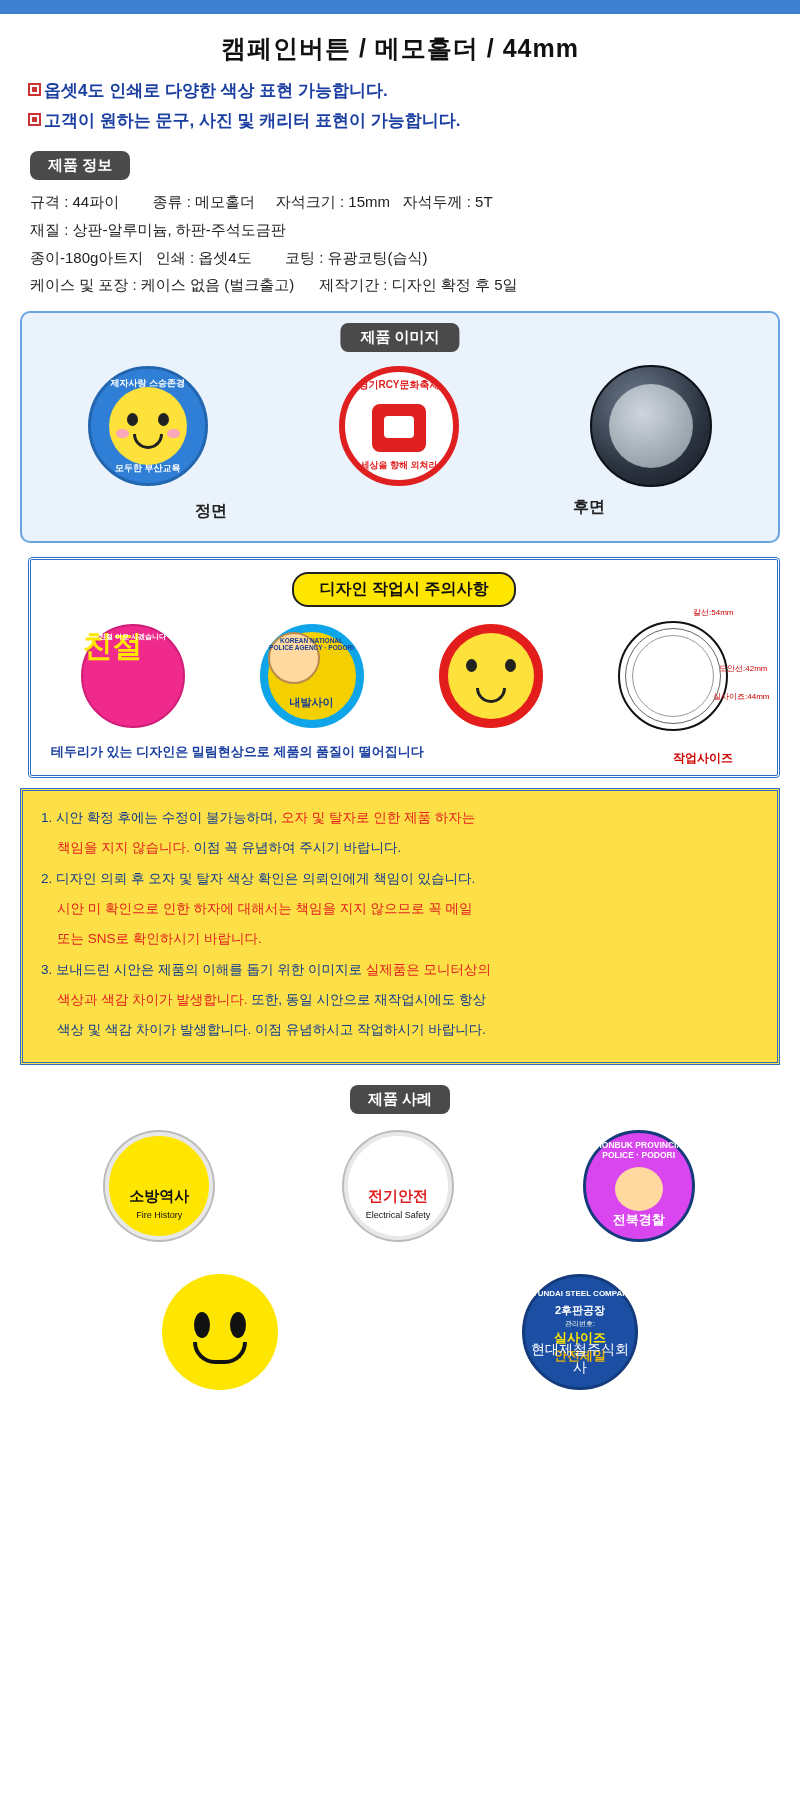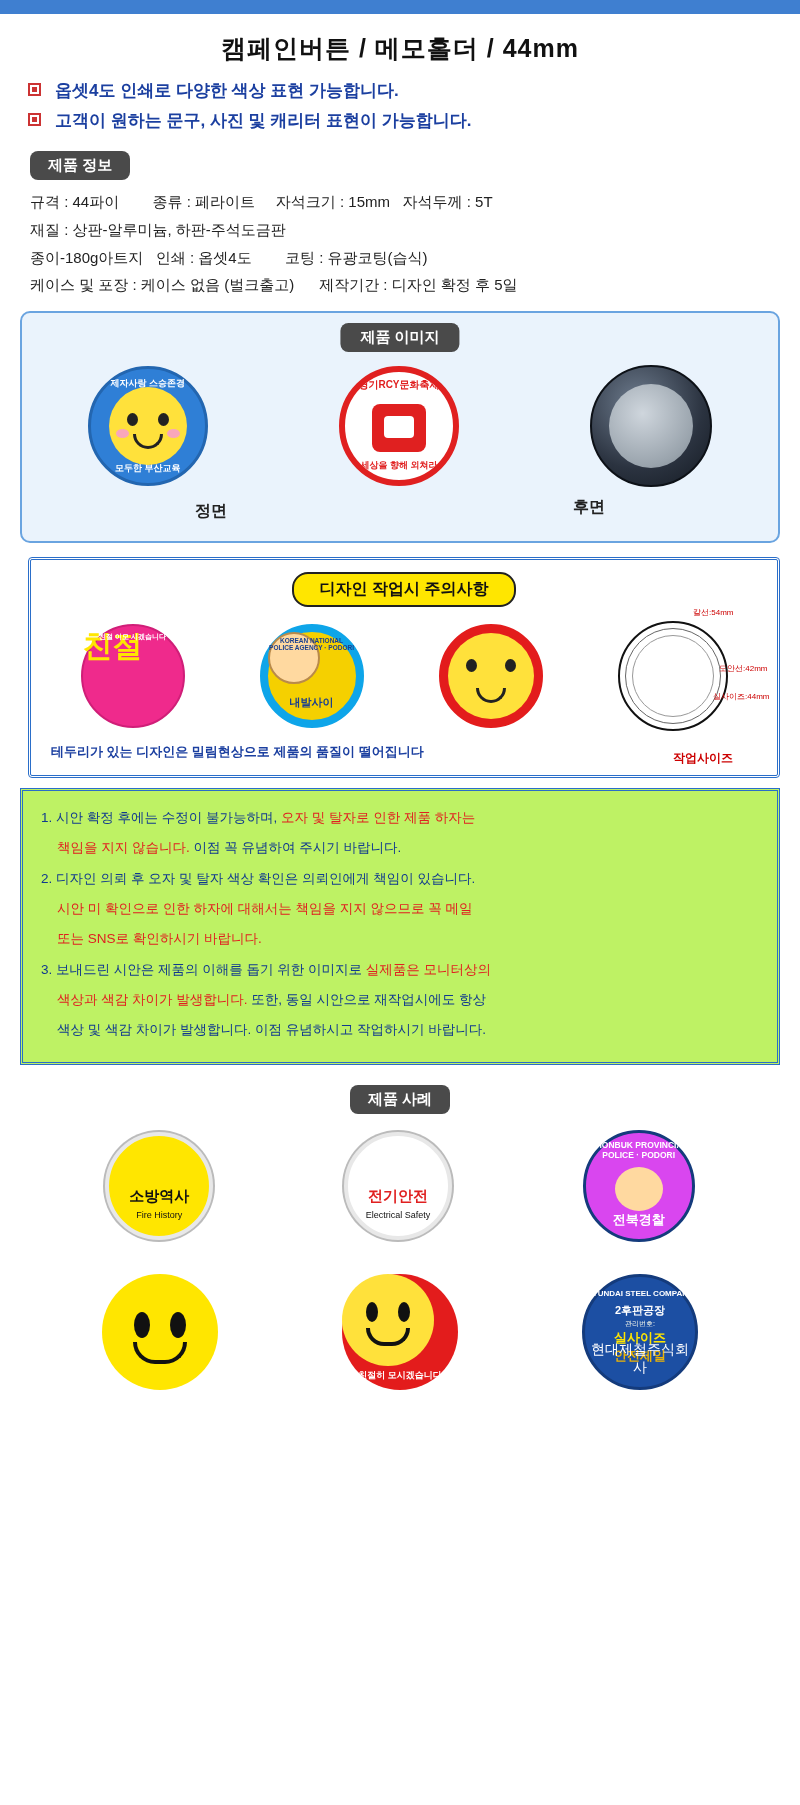--- a/index.html
+++ b/index.html
@@ -19,21 +19,21 @@
     text-align:center;
     font-size:25px;
     font-weight:bold;
     color:#111;
     letter-spacing:1px;
     margin:18px 0 14px 0;
   }
 
   .bullets { padding-left:28px; }
   .bullet {
-    display:flex; align-items:flex-start; gap:14px;
+    display:flex; align-items:flex-start; gap:3px;
     font-size:17px; font-weight:bold; color:#1b3fa0;
     margin-bottom:7px;
   }
   .bsq {
     display:inline-block; width:13px; height:13px;
     border:2px solid #c33; background:#fff; margin-top:4px;
     position:relative; flex:0 0 auto;
   }
   .bsq::after{
     content:""; position:absolute; left:2px; top:2px; right:2px; bottom:2px;
@@ -146,21 +146,21 @@
   .ringdiag .c1{position:absolute;inset:0;border:2px solid #111;border-radius:50%;}
   .ringdiag .c2{position:absolute;inset:7px;border:1px solid #666;border-radius:50%;}
   .ringdiag .c3{position:absolute;inset:14px;border:1px solid #999;border-radius:50%;}
   .diaglabel{ position:absolute; font-size:8px; color:#c00; white-space:nowrap;}
   .note-line{ font-size:13px; font-weight:bold; color:#1b3fa0; margin:10px 0 0 8px;}
   .worksize{ position:absolute; right:44px; bottom:8px; font-size:12px; color:#c00; font-weight:bold;}
 
   .terms{
     margin:10px 20px 0 20px;
     border:3px double #2a6ec9;
-    background:#bef264;
+    background:#fde047;
     padding:14px 18px;
     font-size:13.5px;
     line-height:1.95;
     color:#103a8e;
   }
   .terms .r{ color:#e02020; }
   .terms p{ margin:0 0 4px 0; }
   .terms .ind{ padding-left:16px; }
 
   .cases { padding-top:6px; }
@@ -213,21 +213,21 @@
     </div>
     <div class="bullet">
       <span class="bsq"></span>
       <span>고객이 원하는 문구, 사진 및 캐리터 표현이 가능합니다.</span>
     </div>
   </div>
 
   <div class="section-tag">제품 정보</div>
 
   <div class="info-lines">
-    <div>규격 : 44파이        종류 : 페라이트     자석크기 : 15mm   자석두께 : 5T</div>
+    <div>규격 : 44파이        종류 : 메모홀더     자석크기 : 15mm   자석두께 : 5T</div>
     <div>재질 : 상판-알루미늄, 하판-주석도금판</div>
     <div>종이-180g아트지   인쇄 : 옵셋4도        코팅 : 유광코팅(습식)</div>
     <div>케이스 및 포장 : 케이스 없음 (벌크출고)      제작기간 : 디자인 확정 후 5일</div>
   </div>
 
   <div class="img-box">
     <div class="tag-float">제품 이미지</div>
     <div class="badge-row">
 
       <div>
@@ -355,28 +355,20 @@
         <div class="ringbot">전북경찰</div>
       </div>
     </div>
 
     <div class="case-row">
       <div class="circ c-bigsmile wrap-rel">
         <span class="e l"></span>
         <span class="e r"></span>
         <span class="m"></span>
       </div>
-      <div class="circ c-redsmile wrap-rel">
-        <div class="in">
-          <span class="e l"></span>
-          <span class="e r"></span>
-          <span class="m"></span>
-        </div>
-        <div class="cap">친절히 모시겠습니다</div>
-      </div>
       <div class="circ c-hyundai wrap-rel">
         <div class="l1">HYUNDAI STEEL COMPANY</div>
         <div class="l2">2후판공장</div>
         <div class="l3">관리번호:</div>
         <div class="l4">실사이즈</div>
         <div class="l5">안전제일</div>
         <div class="l6">현대제철주식회사</div>
       </div>
     </div>
   </div>

